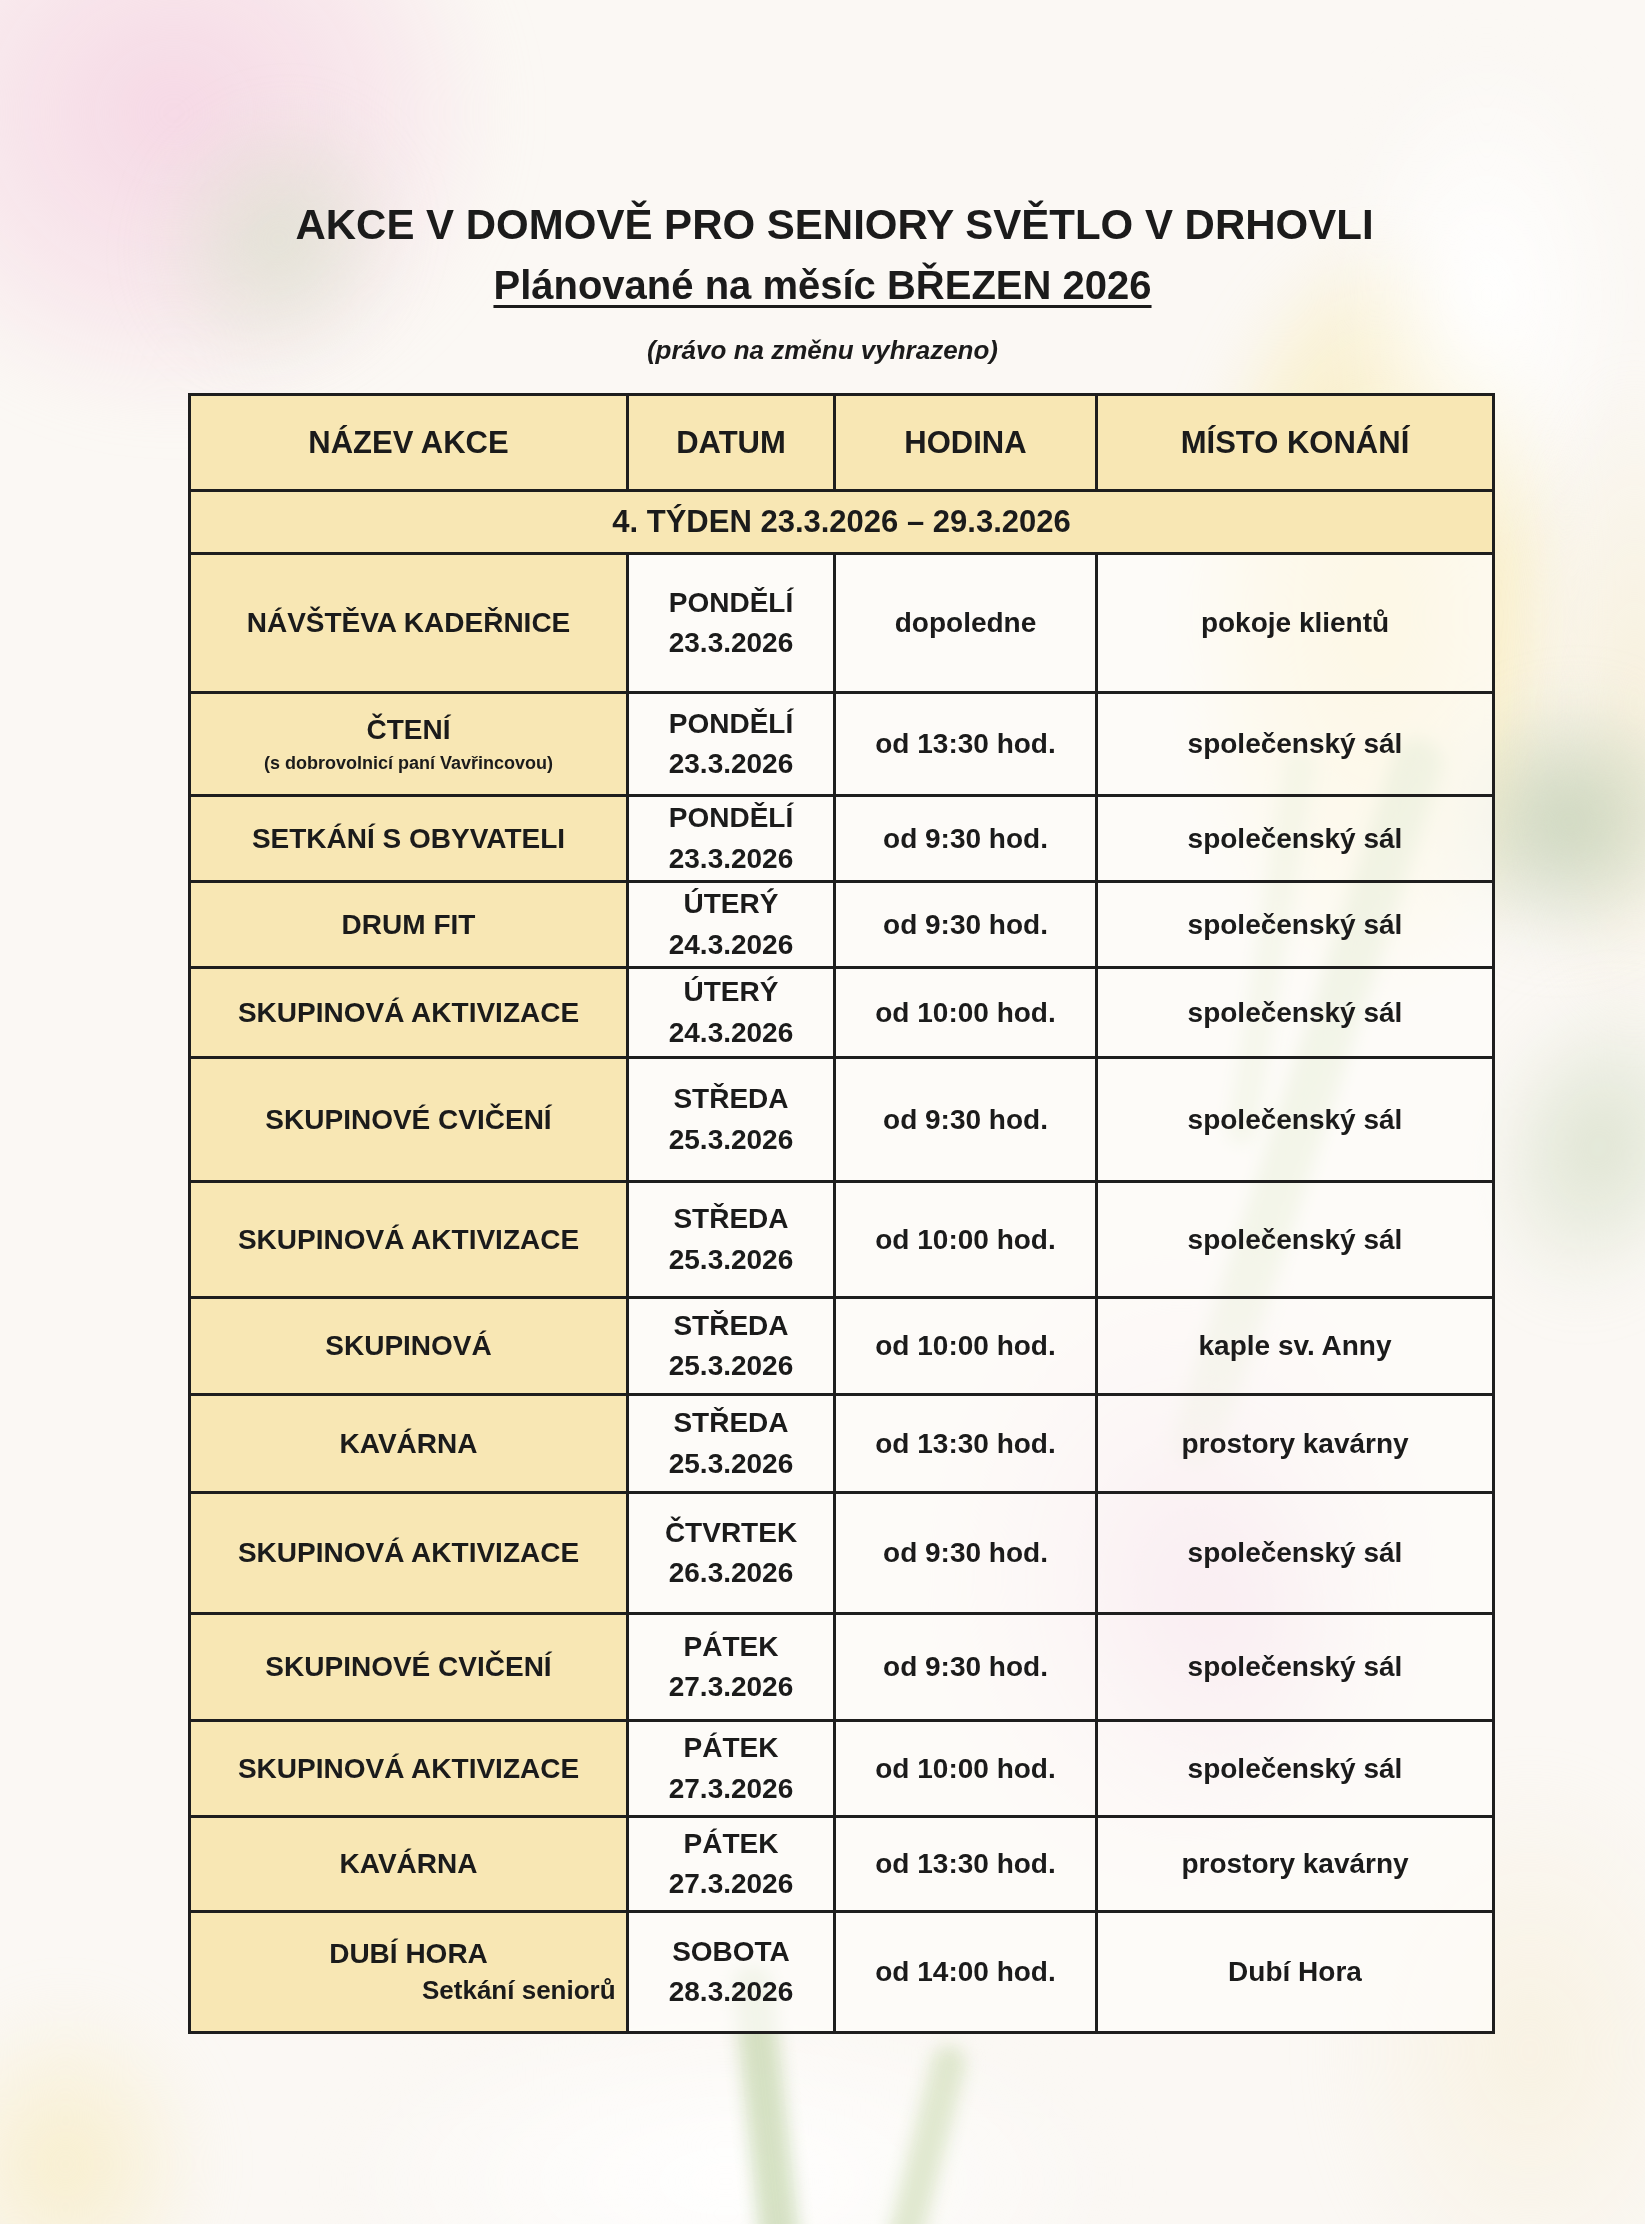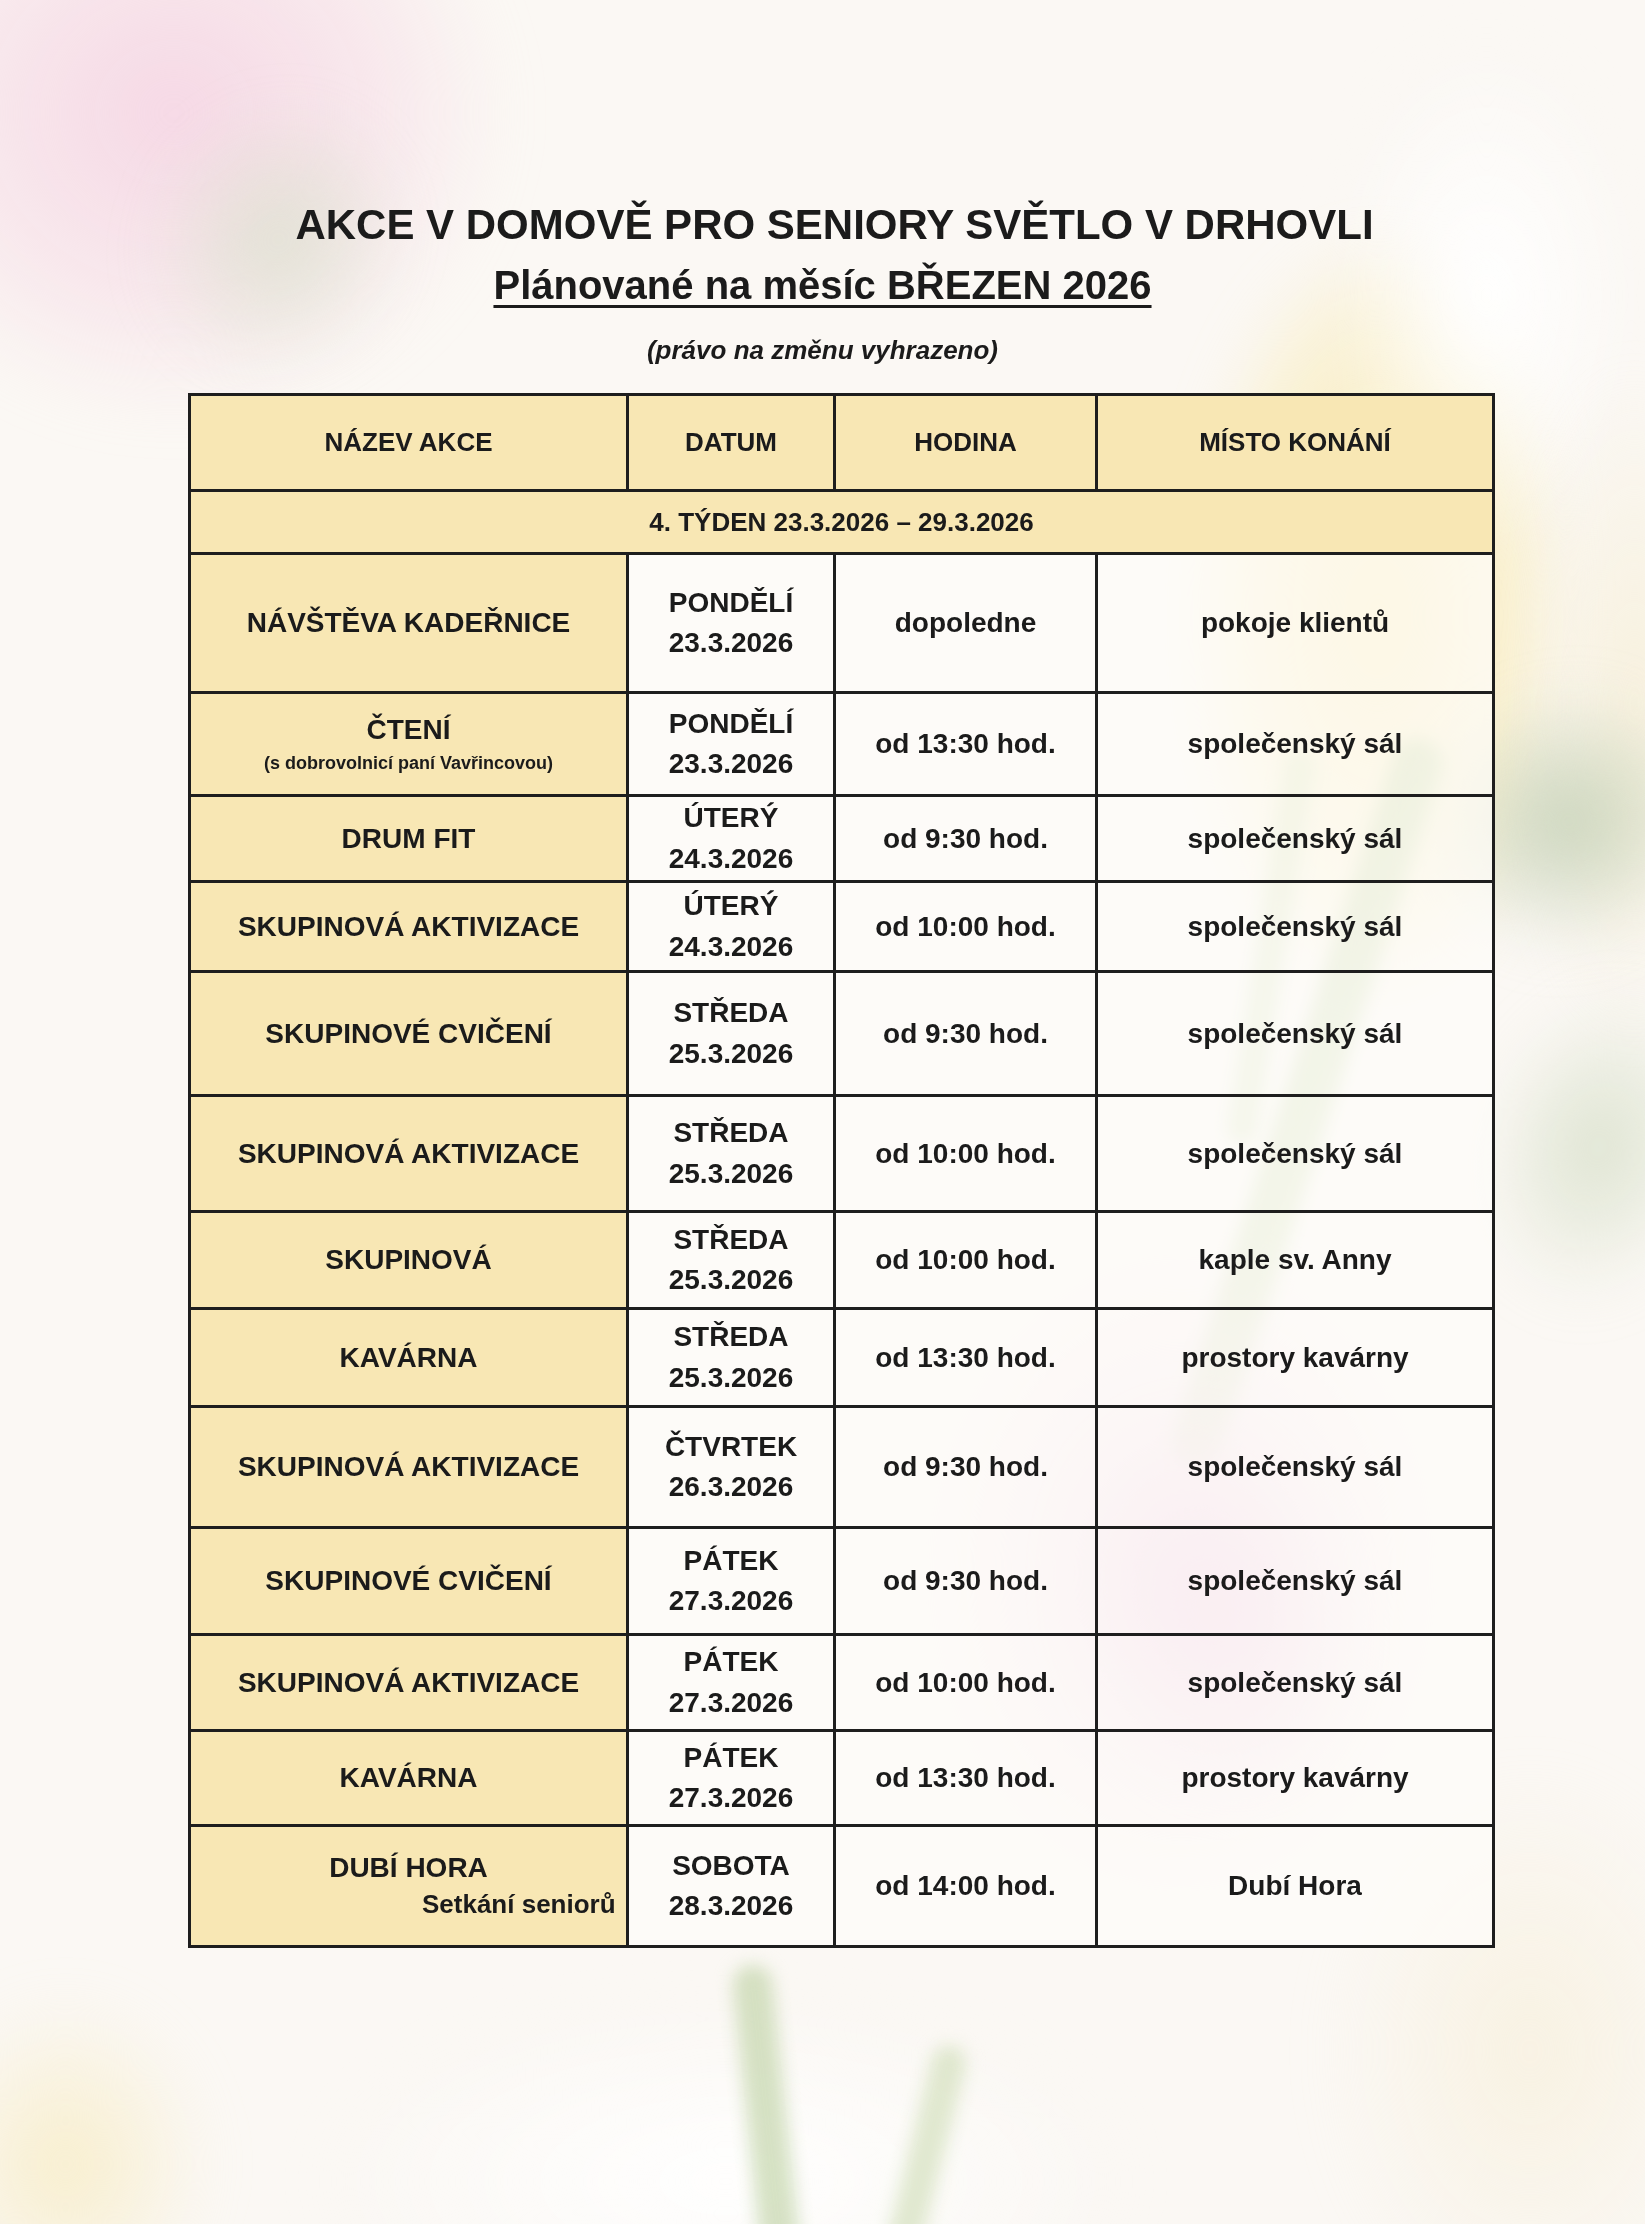--- a/index.html
+++ b/index.html
@@ -64,21 +64,21 @@
   }
   .events th, .events td {
     border:3.5px solid #1e1e1e;
     text-align:center; vertical-align:middle;
     padding:5.2px 10.4px;
     color:#1b1b1b;
     font-weight:bold;
   }
   .row-header { height:96px; }
   .row-week   { height:63px; }
-  .events th { font-size:26px; background:var(--cell-yellow, #F8E7B4); }
+  .events th { font-size:31px; background:var(--cell-yellow, #F8E7B4); }
   td.c-name  { background:var(--cell-yellow, #F8E7B4); font-size:28px; }
   td.c-datum, td.c-hodina, td.c-misto {
     background:rgba(253,252,250,0.72); font-size:28px;
   }
   td.c-datum .ev-date { margin-top:8.7px; }
   .ev-line2 { font-size:26px; margin-top:5.2px;text-align:right; }
   .ev-note  { font-size:18px; margin-top:7px; }
   .ev-line2:empty, .ev-note:empty { display:none; }
 </style>
 </head>
@@ -144,20 +144,32 @@
 
       <div class="ev-note">(s dobrovolnicí paní Vavřincovou)</div>
     </td>
     <td class="c-datum">
       <div class="ev-day">PONDĚLÍ</div>
       <div class="ev-date">23.3.2026</div>
     </td>
     <td class="c-hodina">od 13:30 hod.</td>
     <td class="c-misto">společenský sál</td>
   </tr>
+      <tr style="height: 85px;">
+    <td class="c-name">
+      <div class="ev-name">SETKÁNÍ S OBYVATELI</div>
+
+    </td>
+    <td class="c-datum">
+      <div class="ev-day">PONDĚLÍ</div>
+      <div class="ev-date">23.3.2026</div>
+    </td>
+    <td class="c-hodina">od 9:30 hod.</td>
+    <td class="c-misto">společenský sál</td>
+  </tr>
       <tr style="height: 82px;">
     <td class="c-name">
       <div class="ev-name">DRUM FIT</div>
 
     </td>
     <td class="c-datum">
       <div class="ev-day">ÚTERÝ</div>
       <div class="ev-date">24.3.2026</div>
     </td>
     <td class="c-hodina">od 9:30 hod.</td>

